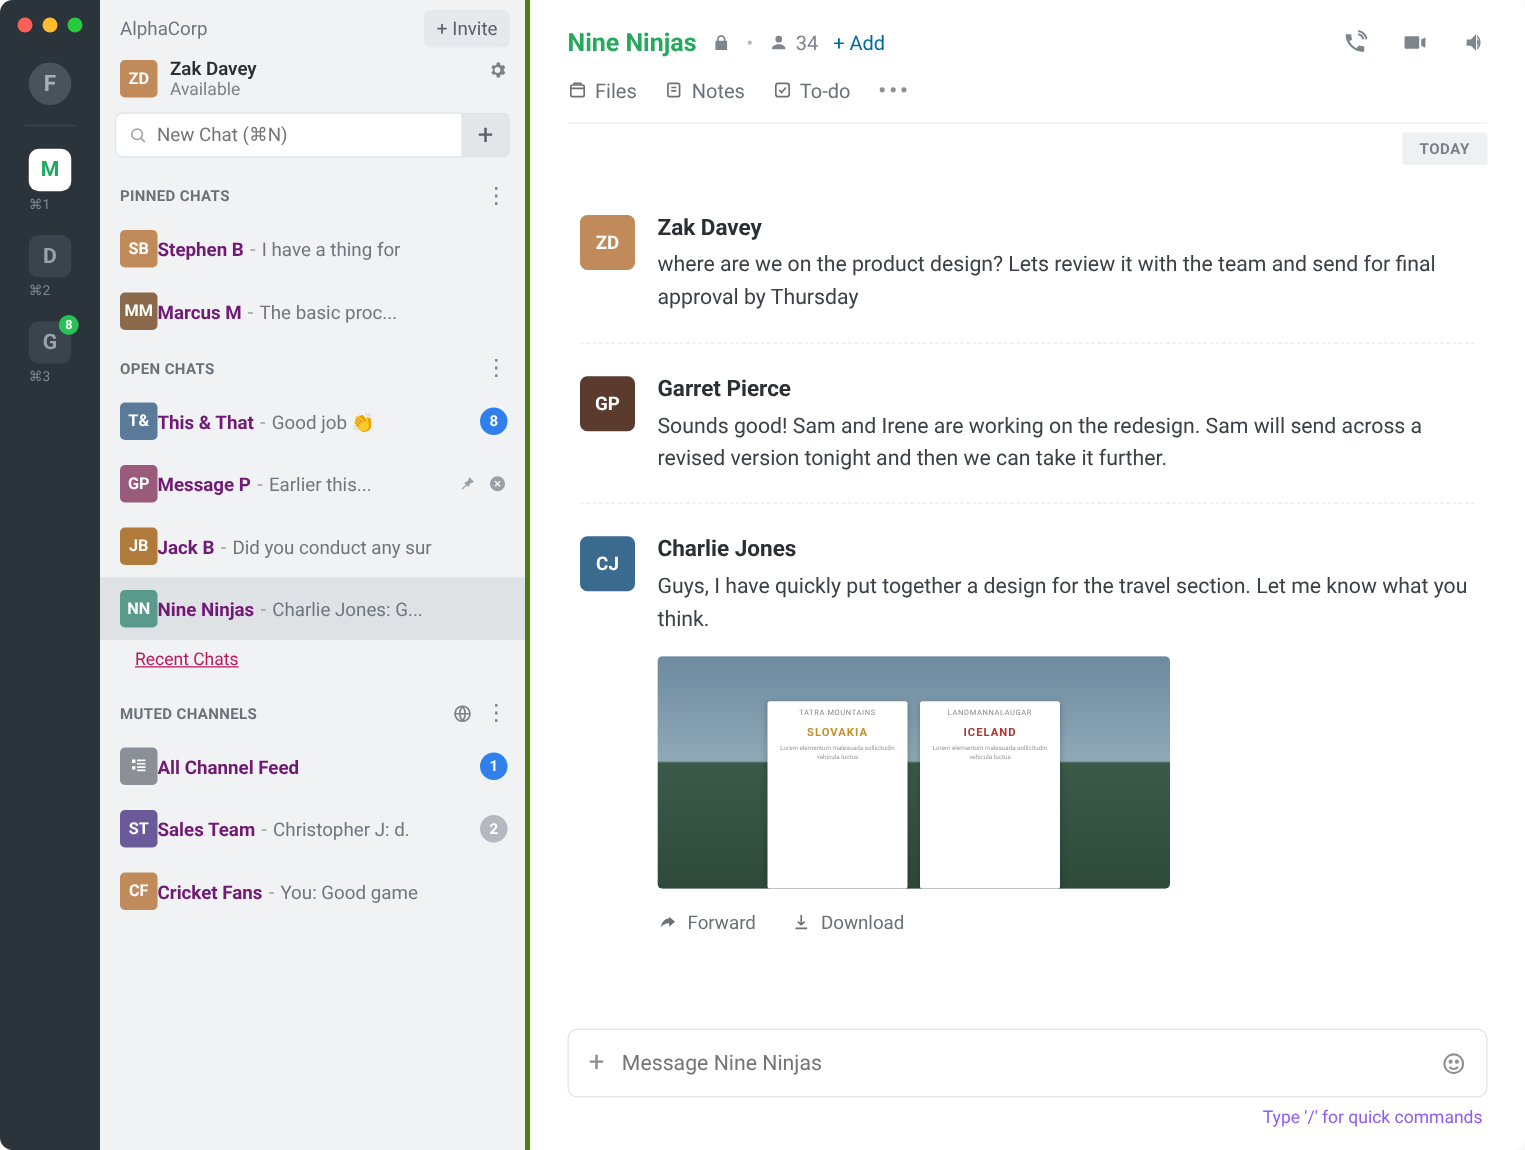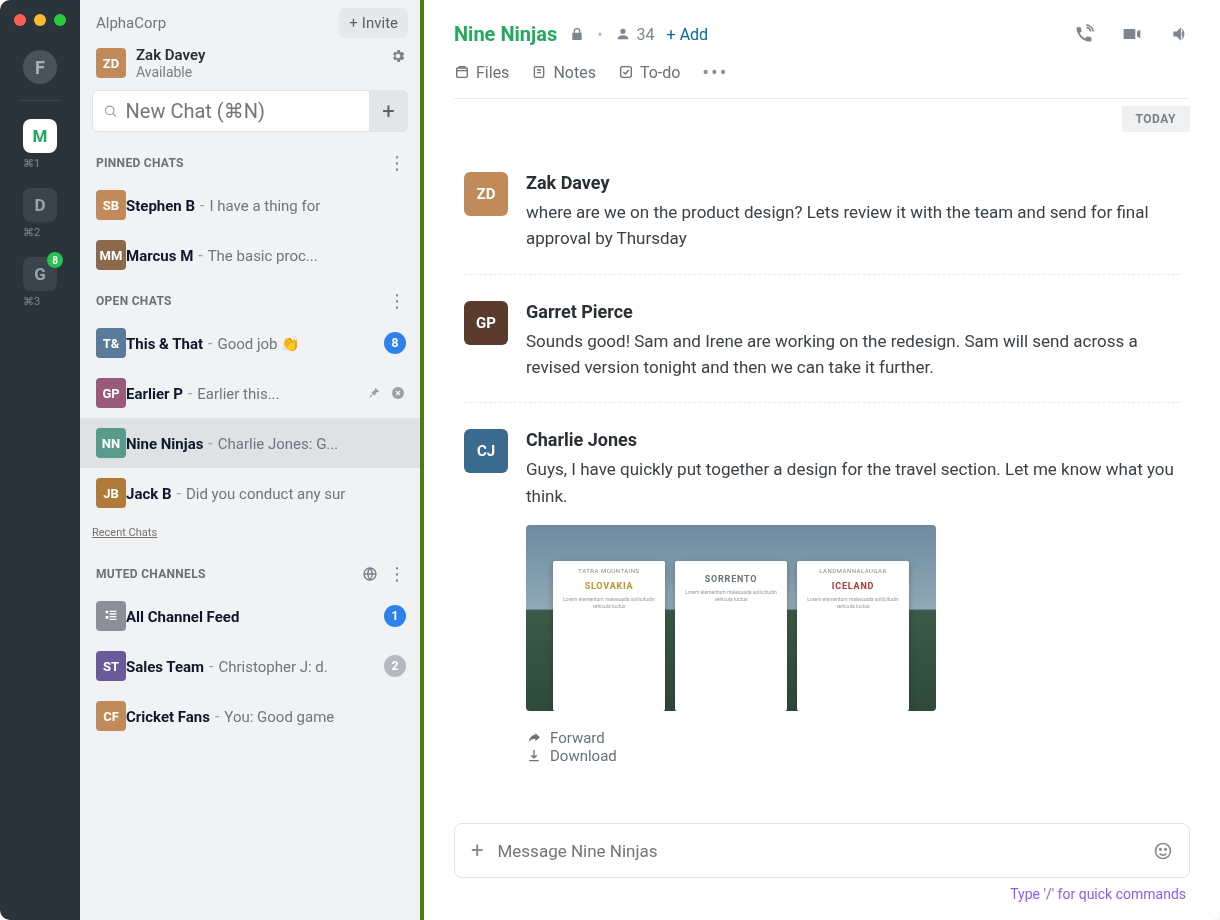--- a/index.html
+++ b/index.html
@@ -24,38 +24,38 @@
 .sb-top { padding:8px 12px 8px 16px; display:flex; align-items:center; justify-content:space-between; }
 .org { color:#6f767d; font-size:15px; }
 .invite-btn { background:#e6e9ec; border:none; color:#5a6068; font-size:15px; padding:6px 10px; border-radius:6px; cursor:pointer; display:flex; align-items:center; gap:4px;}
 .user-row { display:flex; align-items:center; padding:0 16px 10px; gap:10px; position:relative;}
 .user-row .gear { position:absolute; right:14px; top:2px; color:#7a8188; cursor:pointer;}
 .avatar { width:30px; height:30px; border-radius:4px; display:flex; align-items:center; justify-content:center; font-size:13px; font-weight:700; color:#fff; flex:0 0 auto;}
 .uname { font-size:15px; color:#2a2f34; font-weight:600; }
 .ustatus { font-size:14px; color:#7a8188; }
 .search-row { padding:0 12px 10px; display:flex; gap:0; }
 .search-row .sbox { flex:1; background:#fff; border:1px solid #dfe3e7; border-radius:6px 0 0 6px; padding:8px 10px; display:flex; align-items:center; gap:8px; color:#9aa0a6;}
-.search-row input { border:none; outline:none; font-size:20px; color:#be185d; width:100%; }
+.search-row input { border:none; outline:none; font-size:15px; color:#be185d; width:100%; }
 .search-row .plus { width:38px; background:#e3e6e9; border:1px solid #dfe3e7; border-left:none; border-radius:0 6px 6px 0; display:flex; align-items:center; justify-content:center; color:#5a6068; font-size:22px; cursor:pointer;}
 .section-hdr { display:flex; align-items:center; justify-content:space-between; padding:12px 14px 8px 16px; }
 .section-hdr .lbl { font-size:12px; letter-spacing:.3px; font-weight:700; color:#6a7177; }
 .section-hdr .more { color:#7a8188; cursor:pointer; font-size:18px; line-height:1;}
 .section-hdr .hdr-icons { display:flex; gap:10px; align-items:center; color:#7a8188; }
 .chat-item { display:flex; align-items:center; padding:10px 14px 10px 16px; cursor:pointer; position:relative;}
 .chat-item.active { background:#dfe2e5; }
 .chat-item .txt { flex:1; min-width:0; overflow:hidden; white-space:nowrap; text-overflow:ellipsis; }
-.chat-item .name { font-weight:700; color:#0f172a; font-size:15px; }
+.chat-item .name { font-weight:700; color:#701a75; font-size:15px; }
 .chat-item .preview { color:#6f767d; font-size:15px; }
 .chat-item .sep { color:#9aa0a6; margin:0 1px; }
 .chat-item .icons { display:flex; gap:8px; align-items:center; flex:0 0 auto;}
 .chat-item .pill { min-width:22px; height:22px; border-radius:11px; font-size:12px; font-weight:700; display:flex; align-items:center; justify-content:center; color:#fff; padding:0 6px;}
 .pill.blue { background:#2f80eb; }
 .pill.grey { background:#b3b9bf; color:#fff;}
 .pin-ic, .close-ic { color:#9aa0a6; cursor:pointer; }
-.recent { padding:8px 12px 14px; font-size:11px; color:#737373; text-decoration:underline; cursor:pointer;}
+.recent { padding:8px 28px 14px; font-size:14px; color:#be185d; text-decoration:underline; cursor:pointer;}
 
 
 .main { flex:1; display:flex; flex-direction:column; background:#fff; }
 .mh { padding:22px 30px 0 30px; }
 .mh-row1 { display:flex; align-items:center; gap:12px; }
 .chan-title { color:#25a95c; font-weight:700; font-size:20px; }
 .mh-row1 .dotsep { color:#b6bbc0; }
 .mh-row1 .muted { color:#7e858c; display:flex; align-items:center; gap:6px; font-size:16px;}
 .mh-row1 .add-btn { color:#0369a1; font-size:16px; cursor:pointer;}
 .mh-row1 .call-icons { margin-left:auto; display:flex; gap:28px; color:#7e858c; font-size:20px; }
@@ -72,21 +72,21 @@
 .msg .text { font-size:17px; color:#3b4147; line-height:1.55;}
 .attach { margin-top:16px; width:410px; height:186px; border-radius:4px; overflow:hidden; background:#dde2e6; position:relative; display:flex; align-items:flex-end; justify-content:center;}
 .attach .sky { position:absolute; inset:0; background:linear-gradient(#6d8aa0 0%, #8fa9b6 45%, #3b5a48 46%, #2e4a3b 100%);}
 .attach .cards { position:relative; display:flex; gap:10px; padding-bottom:0;}
 .card { width:112px; height:150px; background:#fff; border-radius:2px; box-shadow:0 2px 6px rgba(0,0,0,.25); overflow:hidden; display:flex; flex-direction:row;}
 .card .ph { flex:1; }
 .card .cap { padding:6px 6px 10px; text-align:center;}
 .card .cap small { display:block; font-size:6px; color:#888; letter-spacing:.5px;}
 .card .cap b { font-size:9px; letter-spacing:.8px;}
 .card .cap p { font-size:5px; color:#999; margin-top:3px; line-height:1.3;}
-.actions { display:flex; margin-top:18px; color:#6a7177; font-size:15px;flex-direction:column;}
+.actions { display:flex; gap:28px; margin-top:18px; color:#6a7177; font-size:15px;}
 .actions .act { display:flex; gap:8px; align-items:center; cursor:pointer;}
 
 .compose { margin:0 30px 8px; border:1px solid #dfe3e7; border-radius:8px; padding:14px 16px; display:flex; align-items:center; gap:14px;}
 .compose .plus { color:#8a9096; font-size:22px;}
 .compose input { flex:1; border:none; outline:none; font-size:17px; color:#444;}
 .compose .emoji { color:#8a9096; font-size:20px; cursor:pointer;}
 .hint-row { text-align:right; padding:0 34px 18px; color:#8b5cf6; font-size:14px;}
 
 svg { display:block; }
 .ico { width:16px; height:16px; }
@@ -170,43 +170,43 @@
     <div id="open-list">
         <div class="chat-item">
           <div class="avatar" style="background: rgb(90, 122, 154);">T&amp;</div>
           <div class="txt"><span class="name">This &amp; That</span><span class="sep"> - </span><span class="preview">Good job 👏</span></div>
           <div class="icons">
             <span class="pill blue">8</span>
           </div>
         </div>
         <div class="chat-item">
           <div class="avatar" style="background: rgb(154, 90, 122);">GP</div>
-          <div class="txt"><span class="name">Earlier P</span><span class="sep"> - </span><span class="preview">Earlier this...</span></div>
+          <div class="txt"><span class="name">Message P</span><span class="sep"> - </span><span class="preview">Earlier this...</span></div>
           <div class="icons">
             <span class="pin-ic">
               <svg class="ico" viewBox="0 0 24 24" fill="currentColor">
                 <path d="M14 4l6 6-4 1-3 5-2-2-5 5-1-1 5-5-2-2 5-3z"></path>
               </svg>
             </span>
             <span class="close-ic">
               <svg class="ico" viewBox="0 0 24 24" fill="currentColor">
                 <circle cx="12" cy="12" r="9"></circle>
                 <path d="M9 9l6 6M15 9l-6 6" stroke="#f0f2f4" stroke-width="2"></path>
               </svg>
             </span>
           </div>
         </div>
+        <div class="chat-item">
+          <div class="avatar" style="background: rgb(176, 122, 58);">JB</div>
+          <div class="txt"><span class="name">Jack B</span><span class="sep"> - </span><span class="preview">Did you conduct any sur</span></div>
+          <div class="icons"></div>
+        </div>
         <div class="chat-item active">
           <div class="avatar" style="background: rgb(90, 154, 138);">NN</div>
           <div class="txt"><span class="name">Nine Ninjas</span><span class="sep"> - </span><span class="preview">Charlie Jones: G...</span></div>
-          <div class="icons"></div>
-        </div>
-        <div class="chat-item">
-          <div class="avatar" style="background: rgb(176, 122, 58);">JB</div>
-          <div class="txt"><span class="name">Jack B</span><span class="sep"> - </span><span class="preview">Did you conduct any sur</span></div>
           <div class="icons"></div>
         </div>
       </div>
     <div class="recent">Recent Chats</div>
 
     <div class="section-hdr">
       <span class="lbl">MUTED CHANNELS</span>
       <span class="hdr-icons">
         <span>
             <svg class="ico" viewBox="0 0 24 24" fill="none" stroke="currentColor" stroke-width="2">
@@ -328,24 +328,20 @@
           <div class="av" style="background: rgb(59, 106, 143);">CJ</div>
           <div class="body">
             <div class="who">Charlie Jones</div>
             <div class="text">Guys, I have quickly put together a design for the travel section. Let me know what you think.</div>
             <div class="attach">
               <div class="sky"></div>
               <div class="cards">
                 <div class="card">
                   <div class="ph" style="background: linear-gradient(rgb(122, 163, 198), rgb(216, 194, 90) 60%, rgb(181, 154, 46));"></div>
                   <div class="cap"><small>TATRA MOUNTAINS</small><b style="color:#c6902a">SLOVAKIA</b><p>Lorem elementum malesuada sollicitudin vehicula luctus</p></div>
-                </div>
-                <div class="card">
-                  <div class="ph" style="background: linear-gradient(rgb(159, 185, 192), rgb(185, 162, 122) 55%, rgb(78, 106, 61));"></div>
-                  <div class="cap"><small></small><b style="color:#6a7177">SORRENTO</b><p>Lorem elementum malesuada sollicitudin vehicula luctus</p></div>
                 </div>
                 <div class="card">
                   <div class="ph" style="background: linear-gradient(rgb(207, 217, 223), rgb(154, 138, 110) 55%, rgb(91, 74, 58));"></div>
                   <div class="cap"><small>LANDMANNALAUGAR</small><b style="color:#b0342e">ICELAND</b><p>Lorem elementum malesuada sollicitudin vehicula luctus</p></div>
                 </div>
               </div>
             </div>
             <div class="actions">
               <div class="act">
                 <svg class="ico" viewBox="0 0 24 24" fill="currentColor">

